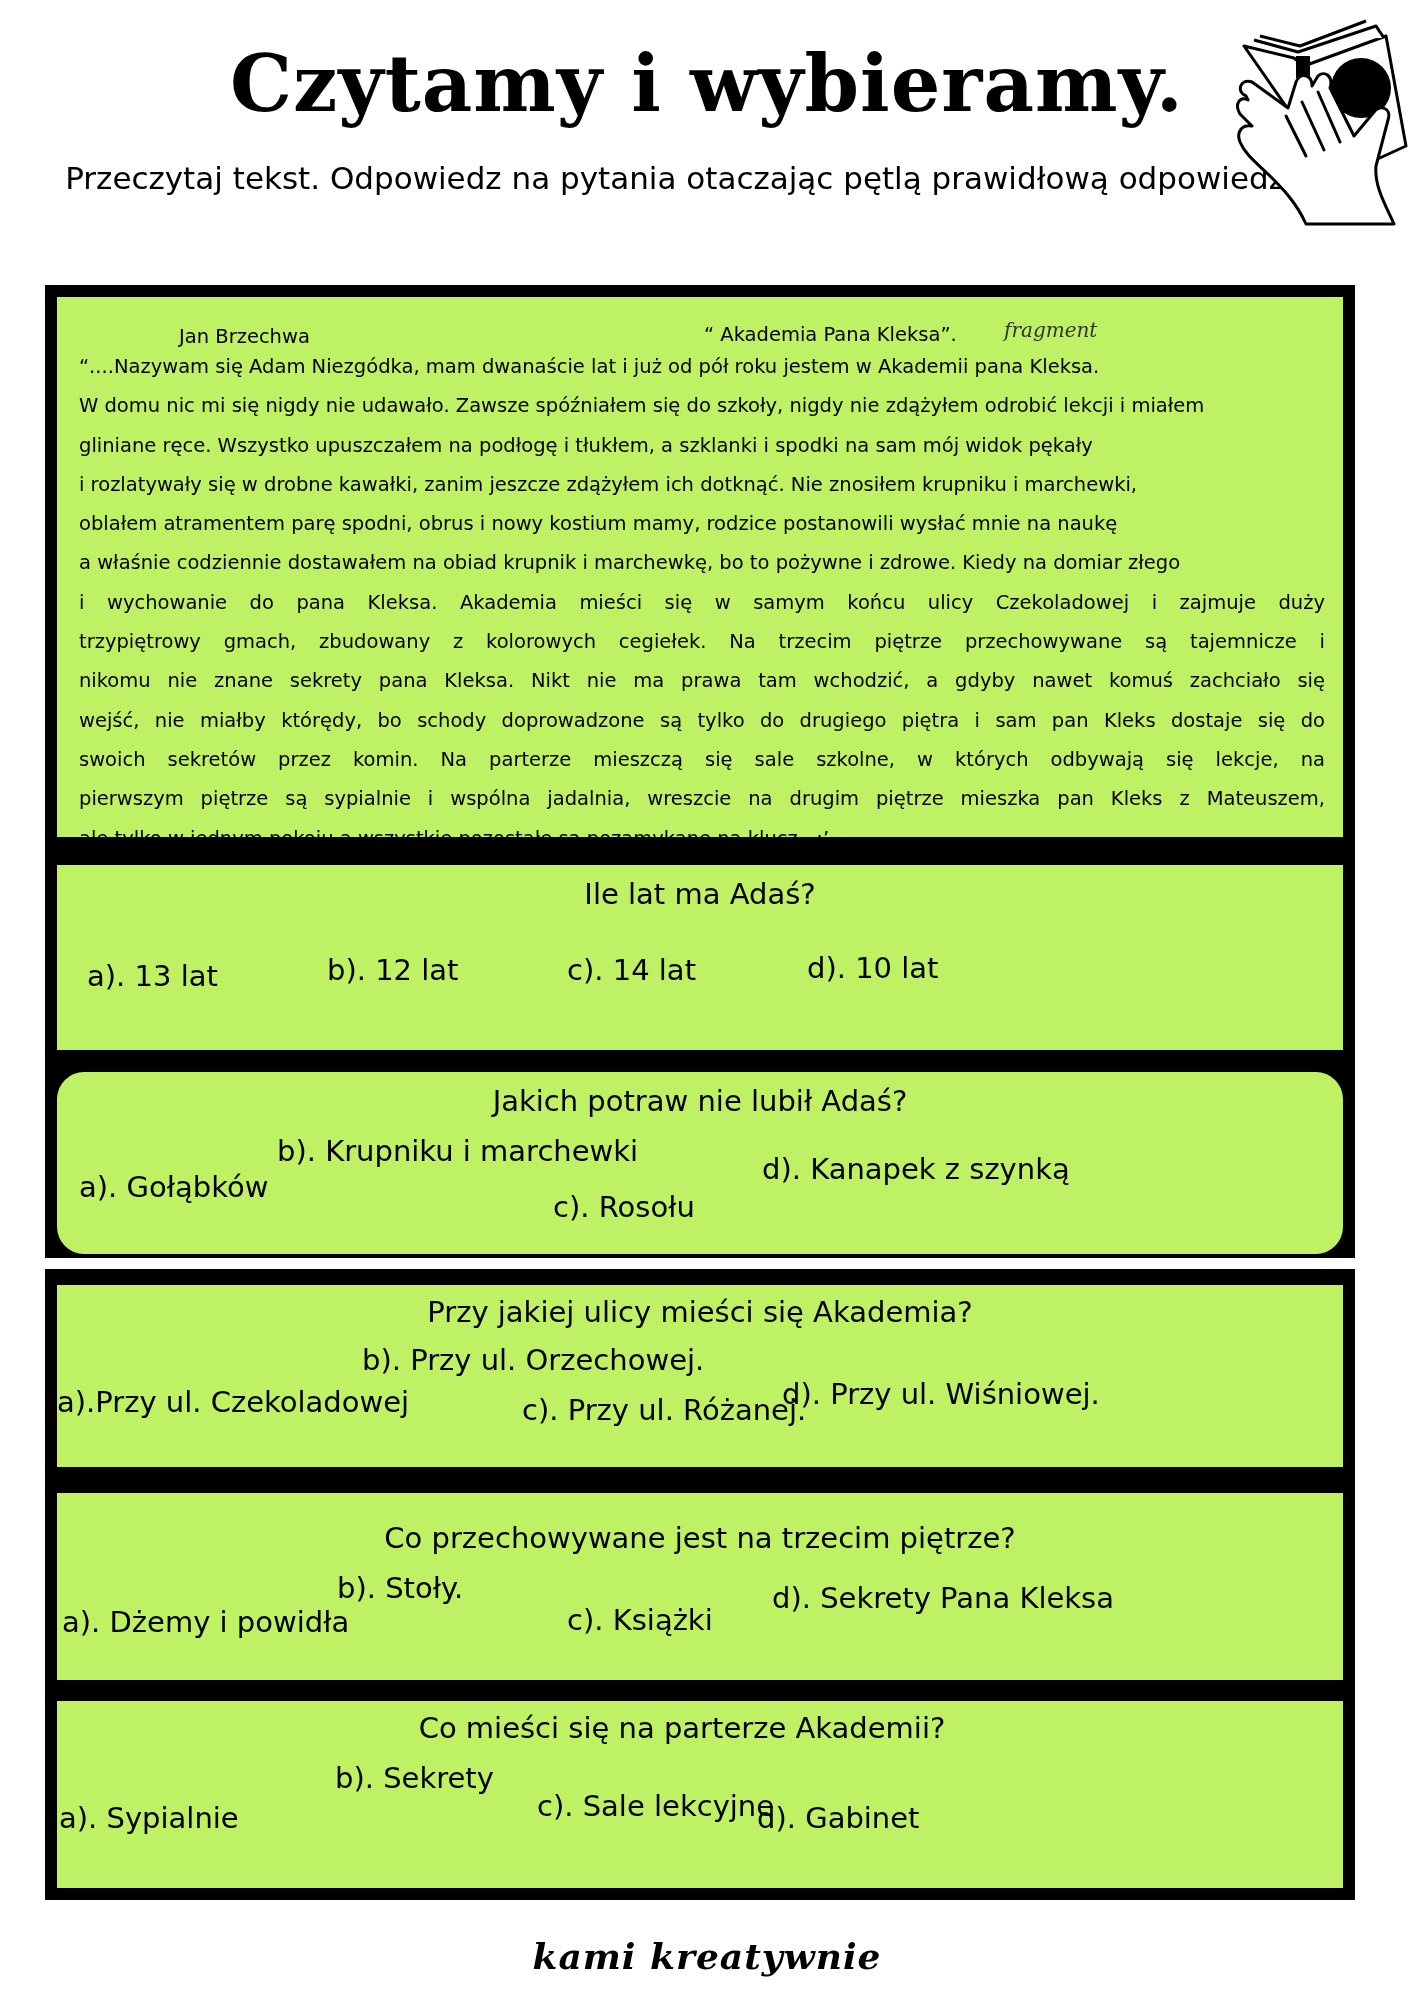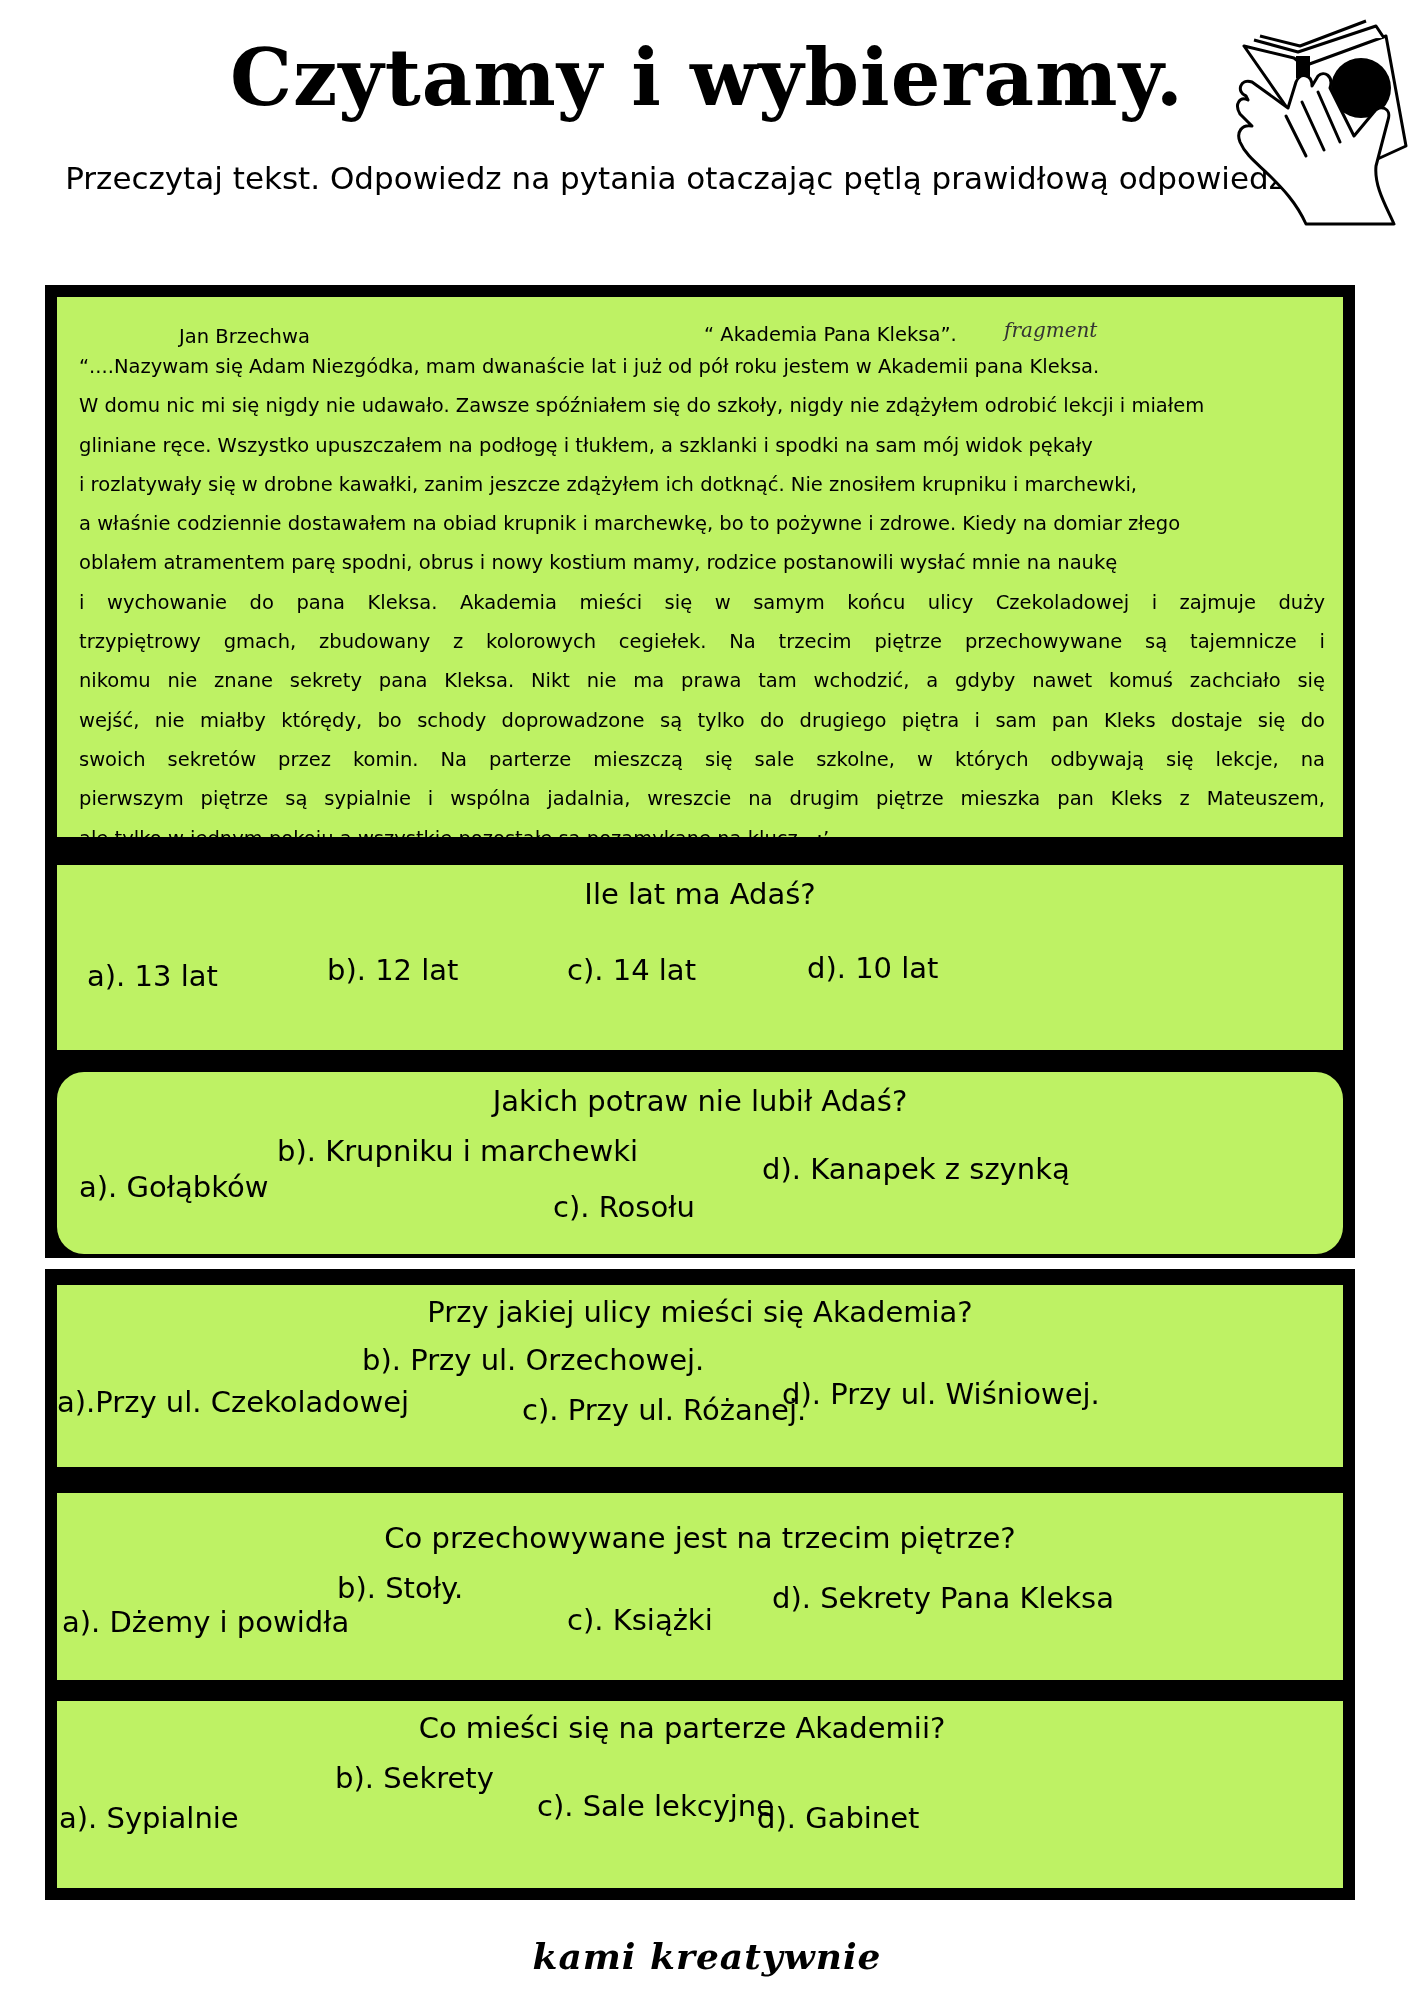--- a/index.html
+++ b/index.html
@@ -1,20 +1,20 @@
 <!DOCTYPE html>
 <html><head>
   <meta charset="utf-8">
   <style>
     * { box-sizing: border-box; margin: 0; padding: 0; }
     html, body { width: 1414px; height: 2000px; background: #ffffff; overflow: hidden; }
     body { position: relative; font-family: "DejaVu Sans", sans-serif; color: #000; }
 
     .title {
-      position: absolute; left: 0; width: 1414px; top: 28px; text-align: center;
+      position: absolute; left: 0; width: 1414px; top: 34px; text-align: center;
       font-family: "DejaVu Serif", serif; font-weight: bold; font-size: 78px; letter-spacing: 1px;
       line-height: 100px;
     }
     .instruction {
       position: absolute; left: 60px; width: 1240px; top: 140px; text-align: center;
       font-family: "DejaVu Sans", sans-serif; font-size: 31px; line-height: 76px;
     }
     .illustration { position: absolute; left: 1226px; top: 16px; width: 186px; height: 210px; }
 
     .frame {
@@ -77,22 +77,22 @@
     <div class="passage-head">
       <span class="author">Jan Brzechwa</span>
       <span class="work">“ Akademia Pana Kleksa”.</span>
       <span class="fragment">fragment</span>
     </div>
     <div class="passage-body">
       <p>“....Nazywam się Adam Niezgódka, mam dwanaście lat i już od pół roku jestem w Akademii pana Kleksa.</p>
       <p>W domu nic mi się nigdy nie udawało. Zawsze spóźniałem się do szkoły, nigdy nie zdążyłem odrobić lekcji i miałem</p>
       <p style="text-align:left">gliniane ręce. Wszystko upuszczałem na podłogę i tłukłem, a szklanki i spodki na sam mój widok pękały</p>
       <p style="text-align:left">i rozlatywały się w drobne kawałki, zanim jeszcze zdążyłem ich dotknąć. Nie znosiłem krupniku i marchewki,</p>
+      <p style="text-align:left">oblałem atramentem parę spodni, obrus i nowy kostium mamy, rodzice postanowili wysłać mnie na naukę</p>
       <p>a właśnie codziennie dostawałem na obiad krupnik i marchewkę, bo to pożywne i zdrowe. Kiedy na domiar złego</p>
-      <p style="text-align:left">oblałem atramentem parę spodni, obrus i nowy kostium mamy, rodzice postanowili wysłać mnie na naukę</p>
       <p style="text-align-last:justify"> i wychowanie do pana Kleksa. Akademia mieści się w samym końcu ulicy Czekoladowej i zajmuje duży</p>
       <p style="text-align-last:justify">trzypiętrowy gmach, zbudowany z kolorowych cegiełek. Na trzecim piętrze przechowywane są tajemnicze i</p>
       <p style="text-align-last:justify">nikomu nie znane sekrety pana Kleksa. Nikt nie ma prawa tam wchodzić, a gdyby nawet komuś zachciało się</p>
       <p style="text-align-last:justify">wejść, nie miałby którędy, bo schody doprowadzone są tylko do drugiego piętra i sam pan Kleks dostaje się do</p>
       <p style="text-align-last:justify">swoich sekretów przez komin. Na parterze mieszczą się sale szkolne, w których odbywają się lekcje, na</p>
       <p style="text-align-last:justify">pierwszym piętrze są sypialnie i wspólna jadalnia, wreszcie na drugim piętrze mieszka pan Kleks z Mateuszem,</p>
       <p class="last">ale tylko w jednym pokoju a wszystkie pozostałe są pozamykane na klucz...:’.</p>
     </div>
   </div>
 

